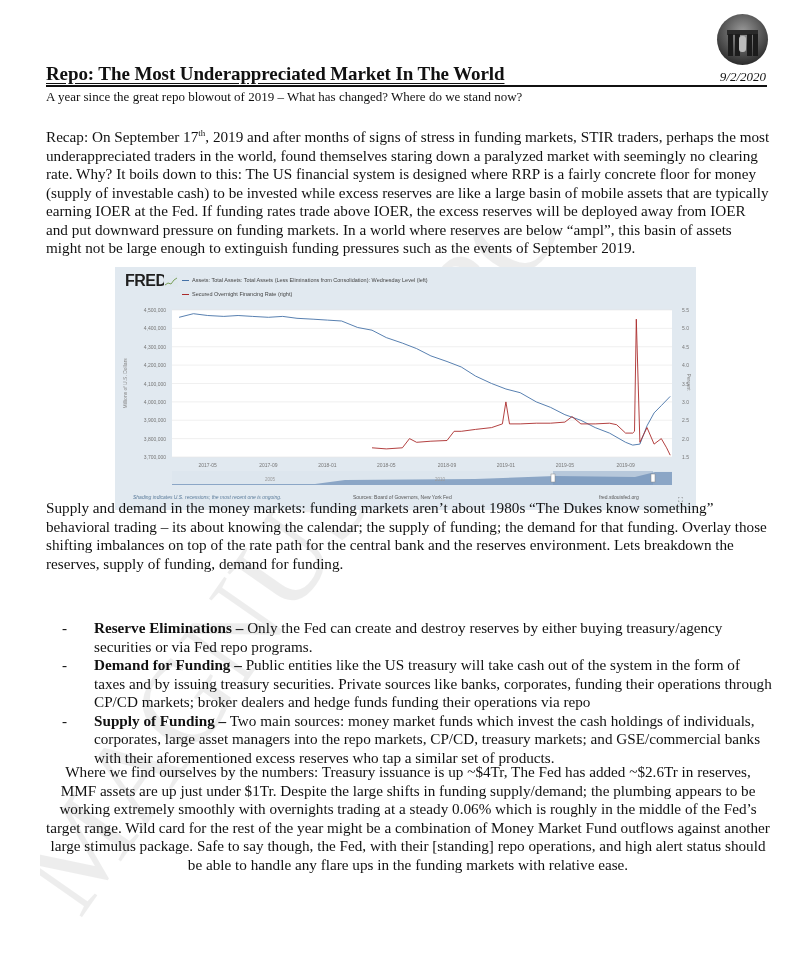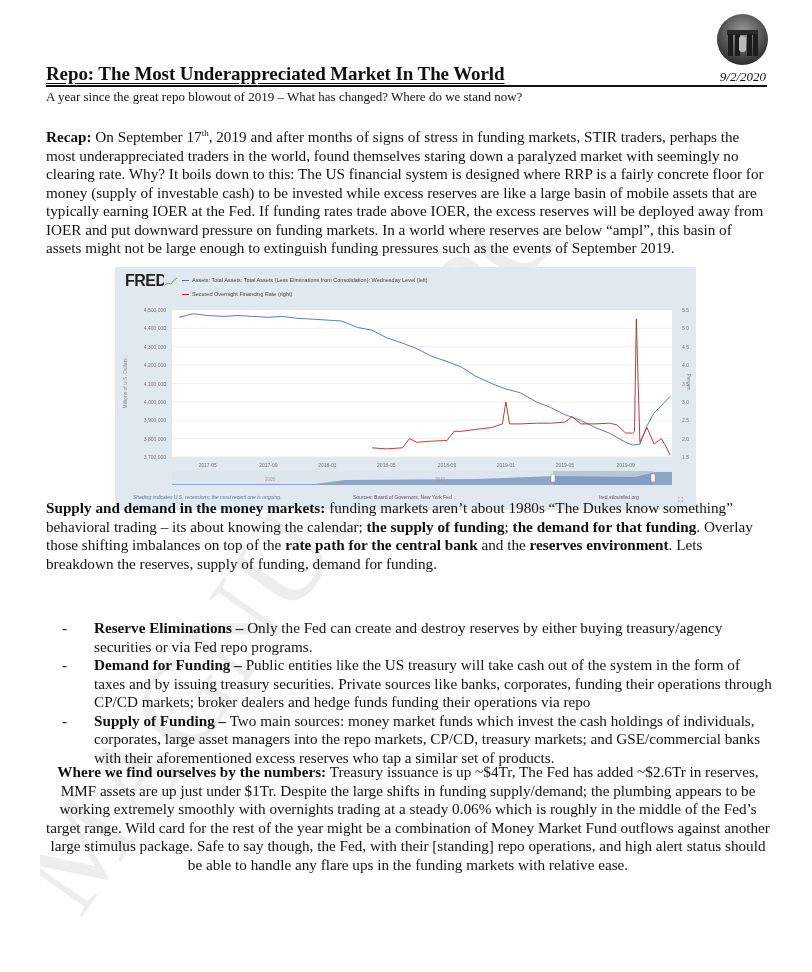--- a/index.html
+++ b/index.html
@@ -10,21 +10,21 @@
           background: radial-gradient(circle at 50% 35%, #9a9a9a 0%, #5a5a5a 45%, #2a2a2a 80%, #444 100%);
           overflow: hidden; }
   .logo .pillar { position: absolute; top: 20px; width: 5px; height: 22px; background: #1c1c1c; }
   .logo .lintel { position: absolute; top: 16px; left: 10px; width: 31px; height: 5px; background: #2a2a2a; }
   .logo .glow { position: absolute; top: 22px; left: 22px; width: 7px; height: 16px; background: #bbb; border-radius: 3px; }
   .title { left: 46px; top: 63px; font-size: 19px; font-weight: bold; text-decoration: underline; text-underline-offset: 3px; letter-spacing: -0.1px; white-space: nowrap; font-family: Liberation Serif, serif; }
   .date { right: 46px; top: 69px; font-size: 13px; white-space: nowrap; font-style: italic; }
   .rule { left: 46px; top: 85px; width: 721px; height: 2px; background: #111; }
   .subtitle { left: 46px; top: 89px; font-size: 13px; white-space: nowrap; }
   .para { left: 46px; width: 724px; font-size: 15.2px; line-height: 18.5px; }
-  .para b { font-weight: bold; }
+  .para b { font-weight: normal; }
   .p1 { top: 124px; }
   .p2 { top: 499px; }
   .p3 { top: 763px; text-align: center; }
   .bullets { left: 62px; top: 619px; width: 710px; margin: 0; padding: 0; list-style: none; font-size: 15.2px; line-height: 18.5px; }
   .bullets li { position: relative; padding-left: 32px; margin-bottom: 0; }
   .bullets li .dash { position: absolute; left: 0; top: 0; }
   .watermark { left: 40px; top: 230px; width: 740px; height: 700px; pointer-events: none; }
   
   .chart { left: 115px; top: 267px; width: 581px; height: 243px; background: #e1e9f0; }
   .fred-logo { position: absolute; left: 10px; top: 5px; font-family: "Liberation Sans", sans-serif; font-weight: bold; font-size: 16px; color: #1f1f1f; letter-spacing: -0.5px; }

